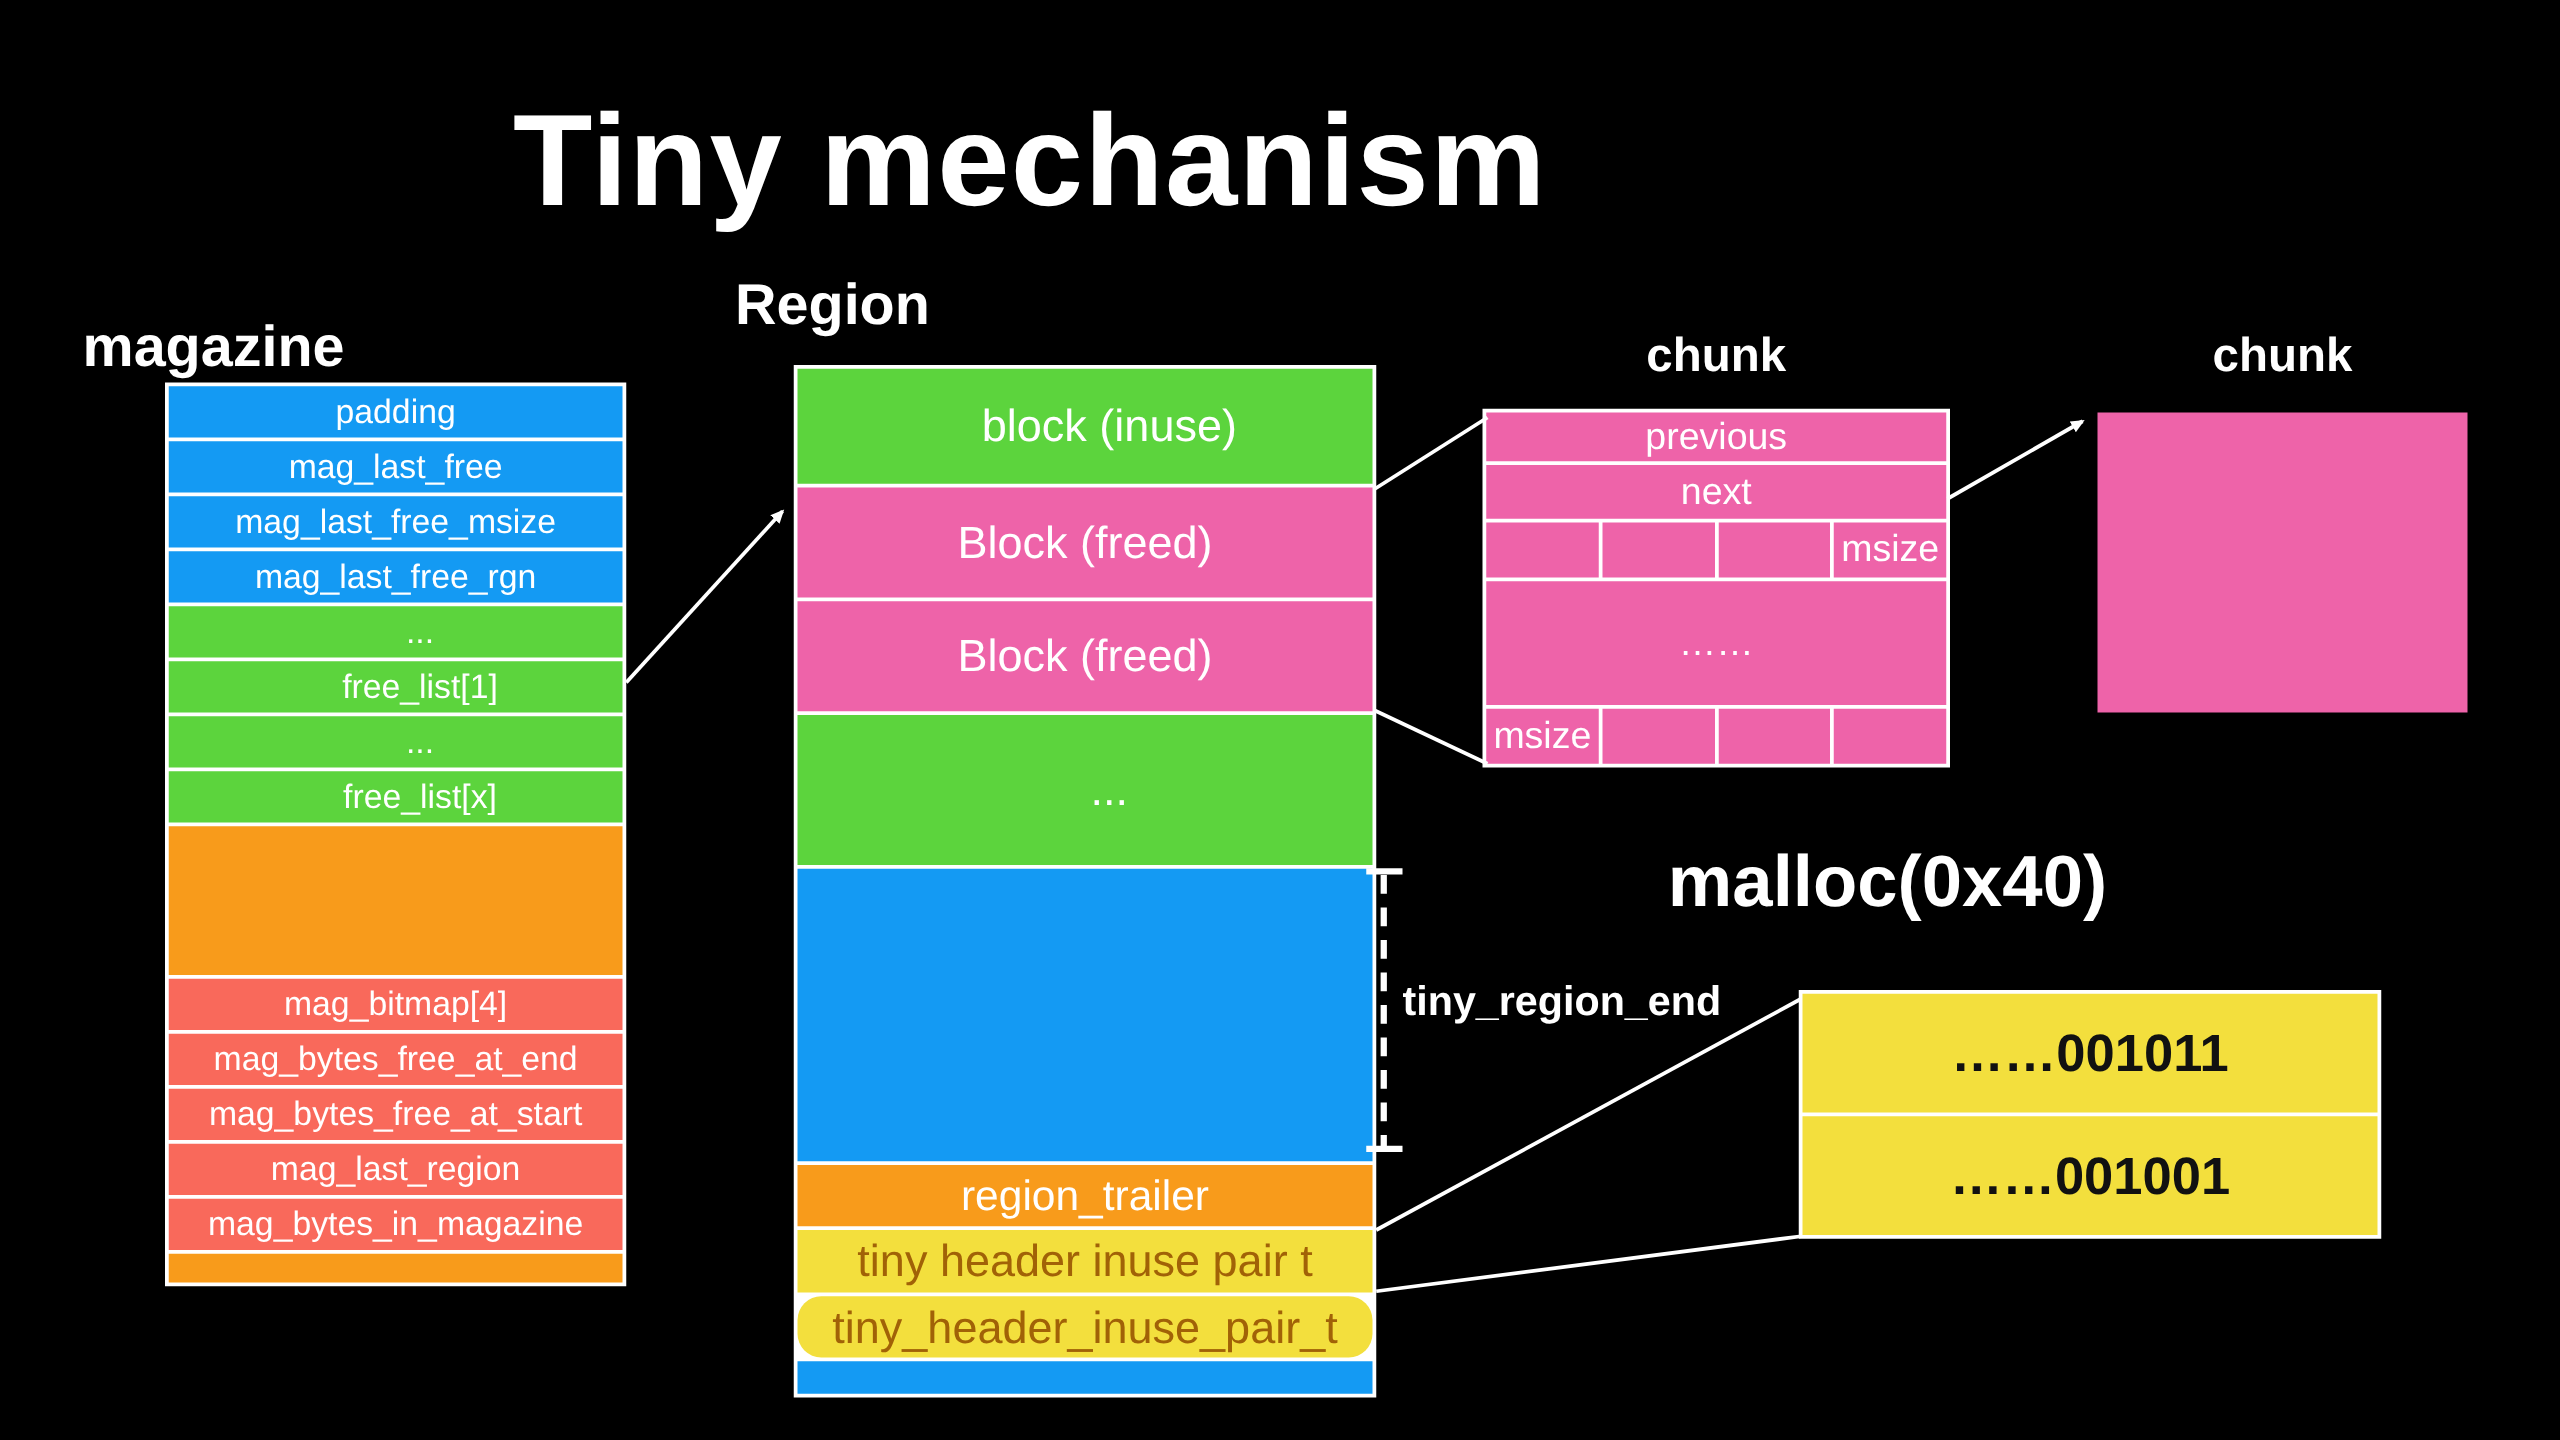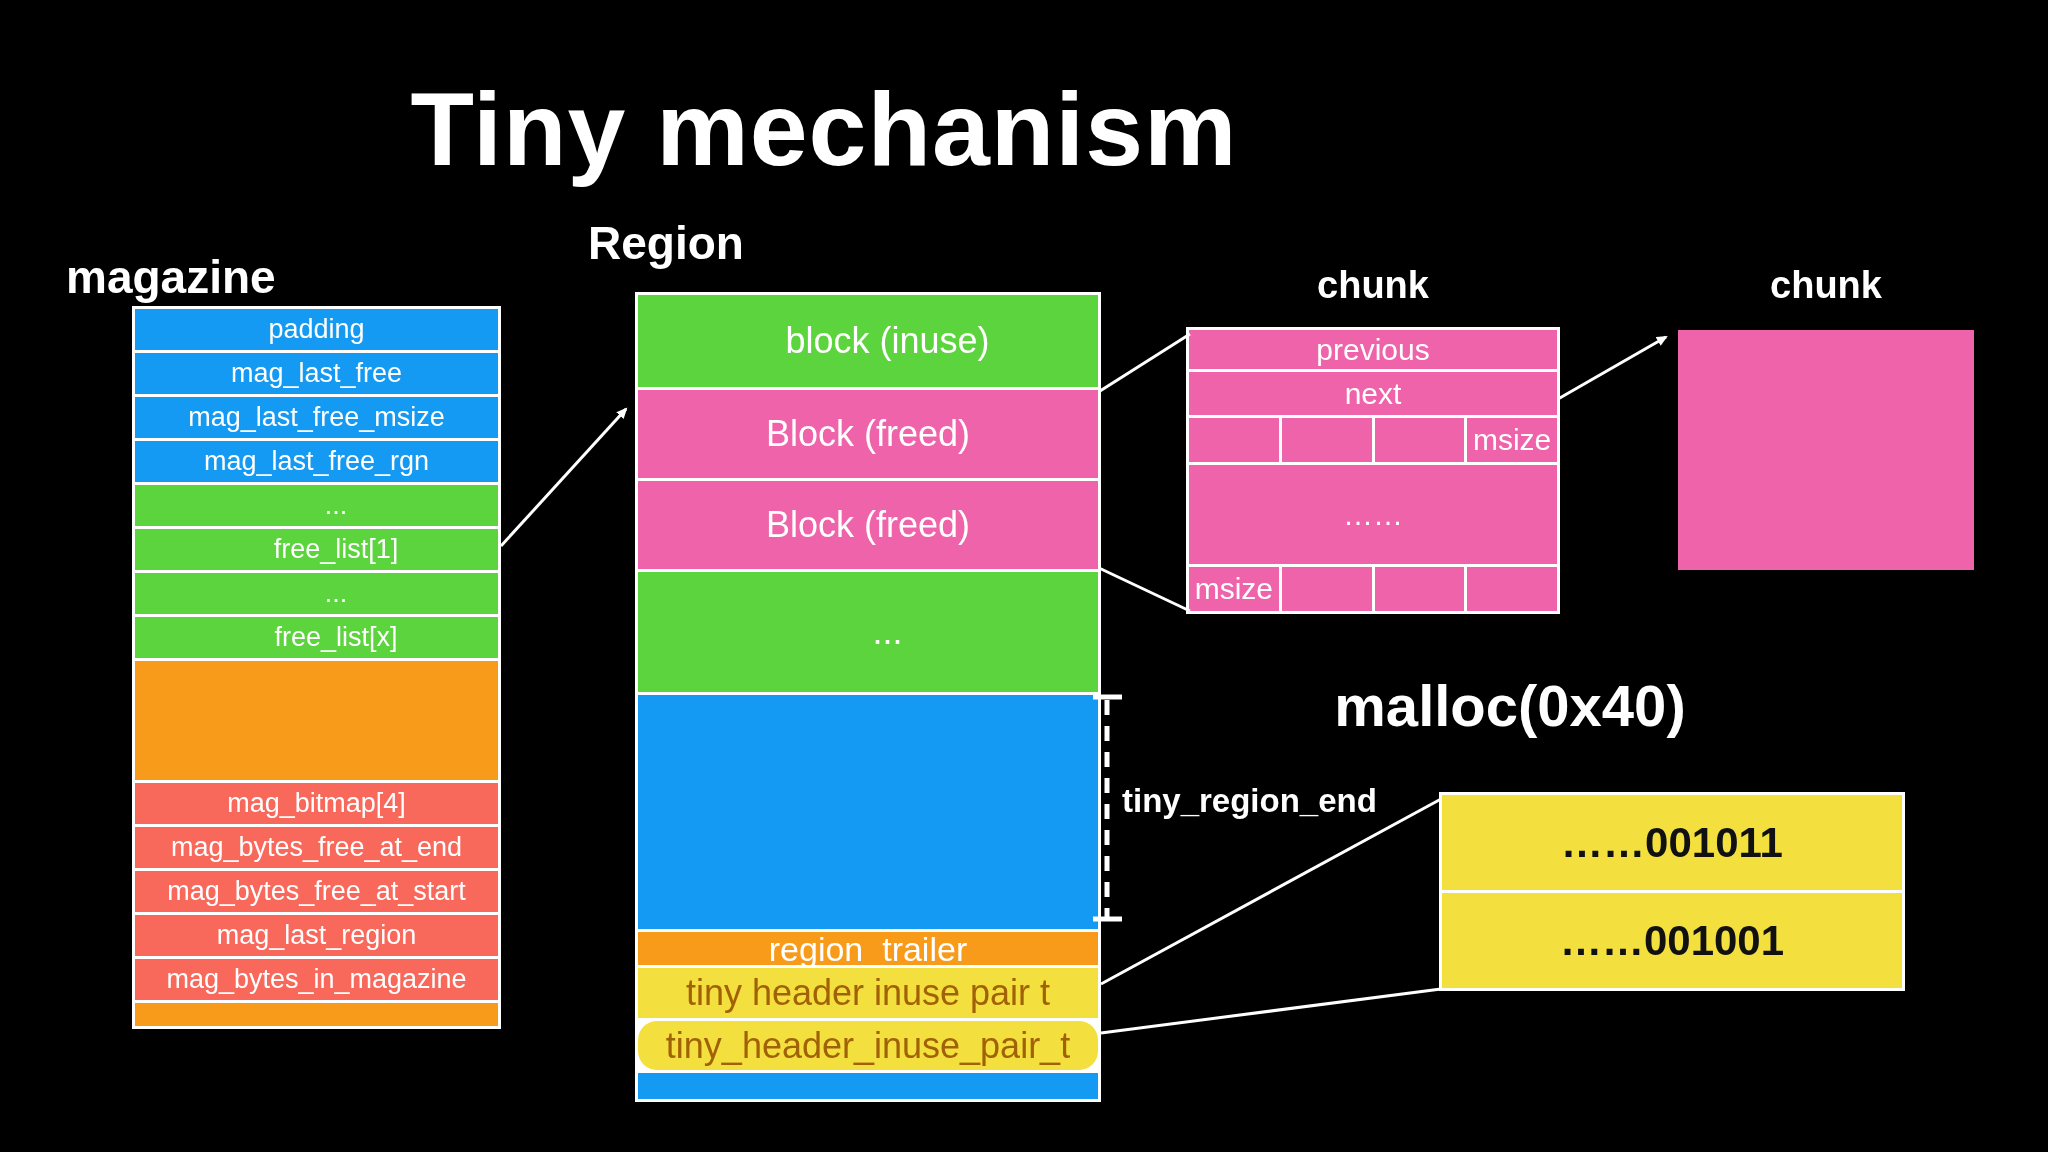--- a/index.html
+++ b/index.html
@@ -88,21 +88,21 @@
     <div class="cell c-salmon">mag_bytes_in_magazine</div>
     <div class="cell c-orange thin"></div>
   </div>
 
   <div id="region-stack" class="abs stack">
     <div class="cell c-green" style="height:92px;">block (inuse)</div>
     <div class="cell c-pink" style="height:88px;">Block (freed)</div>
     <div class="cell c-pink" style="height:88px;">Block (freed)</div>
     <div class="cell c-green" style="height:120px;">...</div>
     <div class="cell c-blue" style="height:234px;"></div>
-    <div class="cell c-orange" style="height:33px; font-size:34px;">region_trailer</div>
+    <div class="cell c-orange" style="height:49px; font-size:34px;">region_trailer</div>
     <div class="cell c-yellow dark" style="height:50px;">tiny header inuse pair t</div>
     <div class="cell c-yellow dark" style="height:49px;border-radius:19px;">tiny_header_inuse_pair_t</div>
     <div class="cell c-blue" style="height:26px;"></div>
   </div>
 
   <div id="chunk-table" class="abs stack">
     <div class="cell c-pink" style="height:39px;">previous</div>
     <div class="cell c-pink" style="height:43px;">next</div>
     <div class="splitrow" style="height:44px;">
       <div class="sub c-pink"></div>

